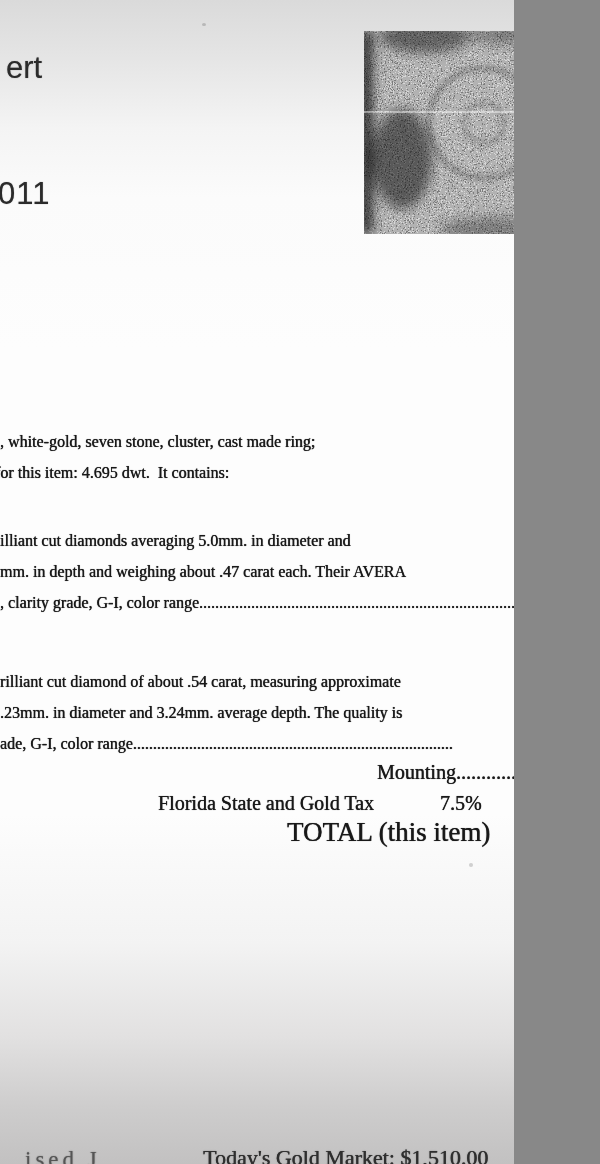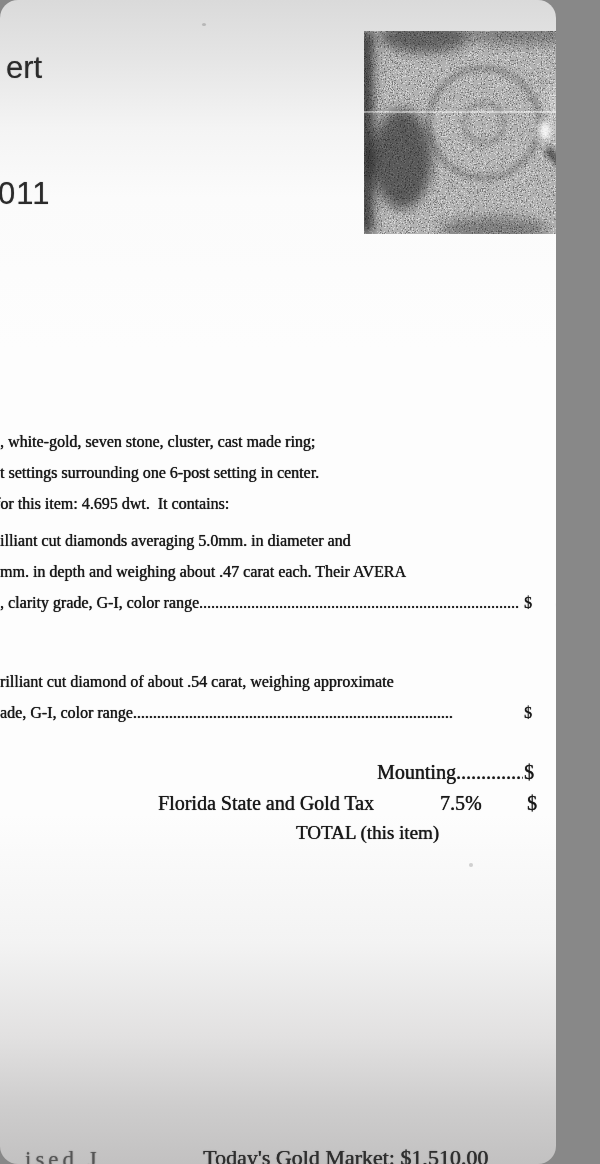--- a/index.html
+++ b/index.html
@@ -1,23 +1,22 @@
 <!DOCTYPE html>
 <html><head>
 <meta charset="utf-8">
 <style>
   html,body{margin:0;padding:0;background:#888;}
   .page{
-    position:relative;width:556px;height:1164px;overflow:hidden;
+    position:relative;width:514px;height:1164px;overflow:hidden;
     background:linear-gradient(180deg,
       #dadada 0%, #e5e5e5 5%, #f4f4f4 11%, #fbfbfb 17%,
       #fdfdfd 30%, #fdfdfd 70%, #f3f3f3 81%, #e2e1e1 89%,
       #cecdcd 95%, #c2c1c1 100%);
     font-family:"Liberation Serif", serif;
-    border-radius:18px;
   }
   .scan{color:#181818;text-shadow:0 0 1px rgba(20,20,20,.55), .35px 0 0 rgba(20,20,20,.75);}
   .frag{
     position:absolute;font-family:"Liberation Sans", sans-serif;
     color:#2b2b2b;text-shadow:0 0 1px rgba(30,30,30,.5);
     font-size:31px;line-height:31px;white-space:pre;
   }
   .frag-ert{left:6px;top:52px;}
   .frag-011{left:-2px;top:178px;letter-spacing:1px;}
   .photo{position:absolute;left:364px;top:31px;width:236px;height:203px;}
@@ -38,21 +37,21 @@
   .amt{position:absolute;left:556px;top:0;}
   .row{position:absolute;left:0;width:600px;font-size:20px;line-height:31px;white-space:pre;}
   .row-mounting{top:757px;} .row-tax{top:788px;} .row-total{top:817px;}
   .mtxt{position:absolute;left:377px;top:0;width:146px;overflow:hidden;white-space:nowrap;}
   .mdot{position:absolute;left:556px;top:0;opacity:.75;}
   .mamt{position:absolute;left:572px;top:0;border-bottom:2px solid #1d1d1d;padding:0 3px 0 0;margin-left:20px;}
   .taxlabel{position:absolute;left:158px;top:0;}
   .taxrate{position:absolute;left:440px;top:0;text-align:center;}
   .taxdollar{position:absolute;left:527px;top:0;}
   .taxamt{position:absolute;left:577px;top:0;}
-  .totallabel{position:absolute;left:296px;top:0;font-size:19px;}
+  .totallabel{position:absolute;left:287px;top:0;font-size:27px;}
   .footer-line{position:absolute;top:1140px;left:0;width:600px;height:24px;overflow:hidden;}
   .goldmarket{
     position:absolute;left:203px;top:6px;font-size:22px;line-height:24px;
     color:#2e2e2e;text-shadow:0 0 1.2px rgba(40,40,40,.6), .4px 0 0 rgba(40,40,40,.8);
     white-space:pre;
   }
   .footfrag{
     position:absolute;left:25px;top:8px;font-size:23px;line-height:24px;
     color:#3a3a3a;letter-spacing:4px;opacity:.8;white-space:pre;
     text-shadow:0 0 1.5px rgba(40,40,40,.6);
@@ -107,36 +106,36 @@
         <circle cx="120" cy="92" r="20" fill="none" stroke="#161616" stroke-width="3" opacity="0.25"></circle>
         <line x1="183" y1="118" x2="222" y2="160" stroke="#0a0a0a" stroke-width="9" opacity="0.5"></line>
         <ellipse cx="181" cy="100" rx="6" ry="9" fill="#fff" opacity="0.85"></ellipse>
       </g>
       <rect x="0" y="80" width="236" height="2" fill="#fff" opacity="0.45"></rect>
     </svg>
   </div>
 
   <div class="para p1 scan">
     <div class="line">, white-gold, seven stone, cluster, cast made ring;</div>
-    <div class="line">t settings surrounding one 6-post setting in center.</div>
     <div class="line indent-f">for this item: 4.695 dwt.  It contains:</div>
   </div>
 
   <div class="para p2 scan">
     <div class="line">illiant cut diamonds averaging 5.0mm. in diameter and</div>
     <div class="line">mm. in depth and weighing about .47 carat each. Their AVERA</div>
     <div class="line amtline">
       <span class="leadtxt"><span>, clarity grade, G-I, color range</span><span>................................................................................</span></span>
       <span class="dollar">$</span>
       <span class="amt">8,40</span>
     </div>
   </div>
 
   <div class="para p3 scan">
-    <div class="line">rilliant cut diamond of about .54 carat, weighing approximate</div>
+    <div class="line">rilliant cut diamond of about .54 carat, measuring approximate</div>
+    <div class="line">.23mm. in diameter and 3.24mm. average depth. The quality is</div>
     <div class="line amtline">
       <span class="leadtxt"><span>ade, G-I, color range</span><span>................................................................................</span></span>
       <span class="dollar">$</span>
       <span class="amt">1,50</span>
     </div>
   </div>
 
   <div class="row row-mounting scan">
     <span class="mtxt"><span>Mounting</span><span>...............</span></span>
     <span class="dollar">$</span>

